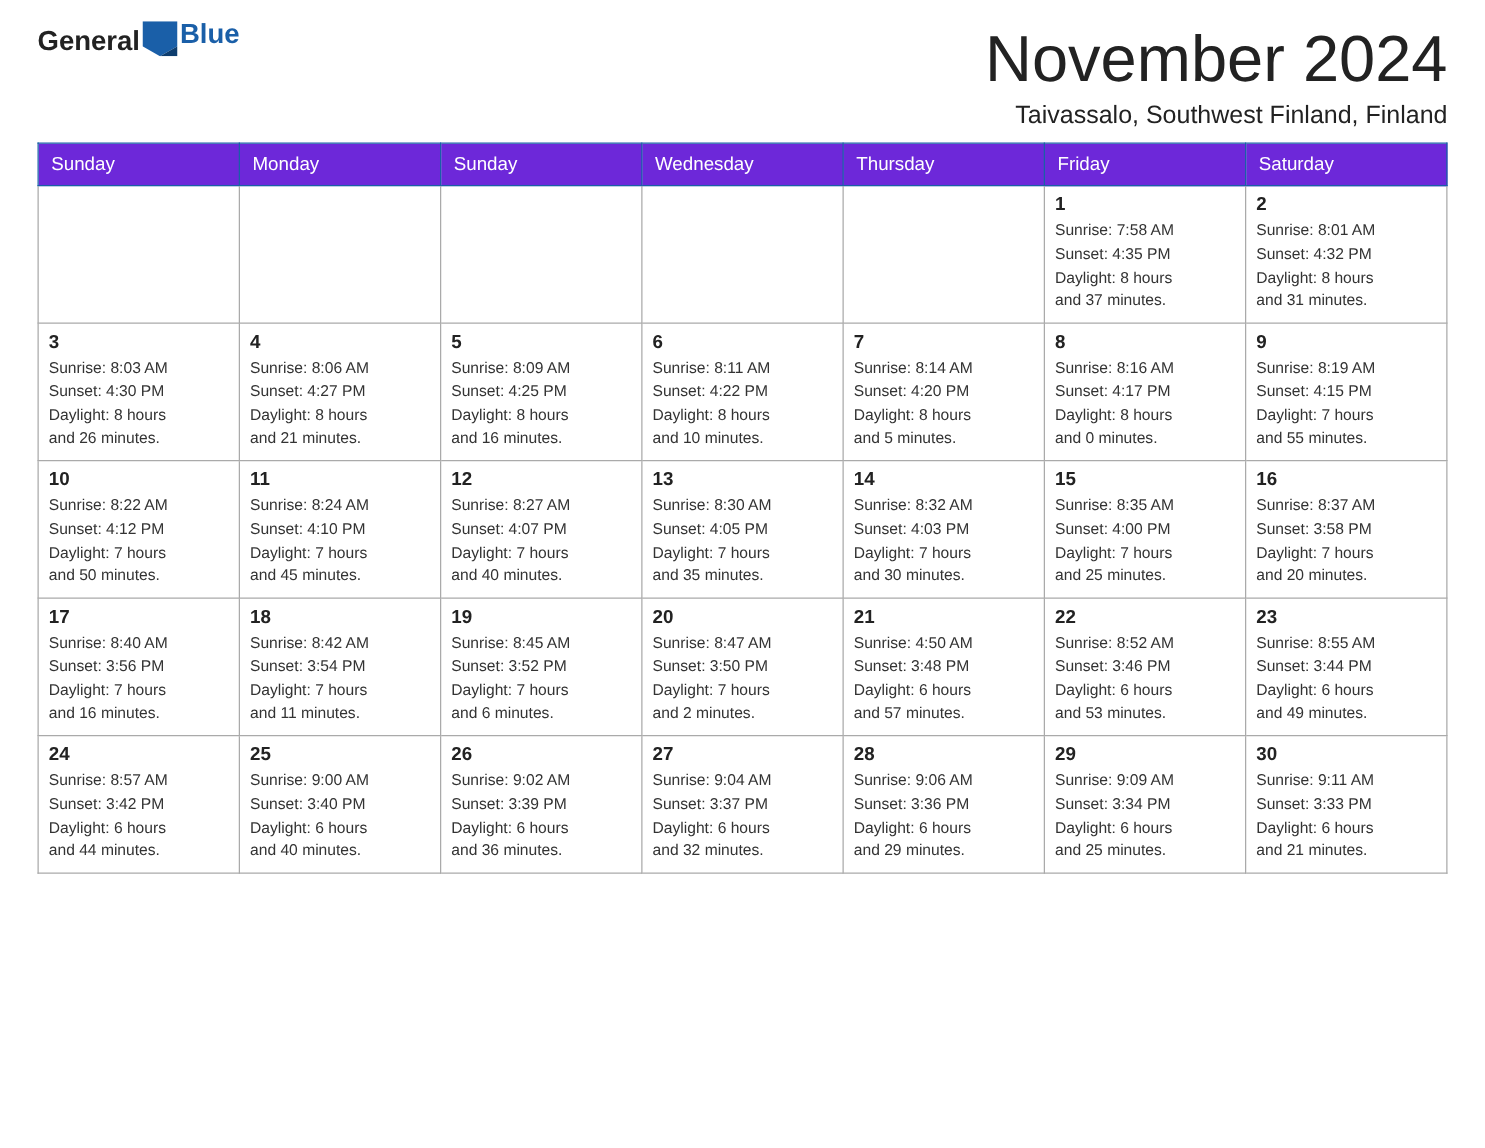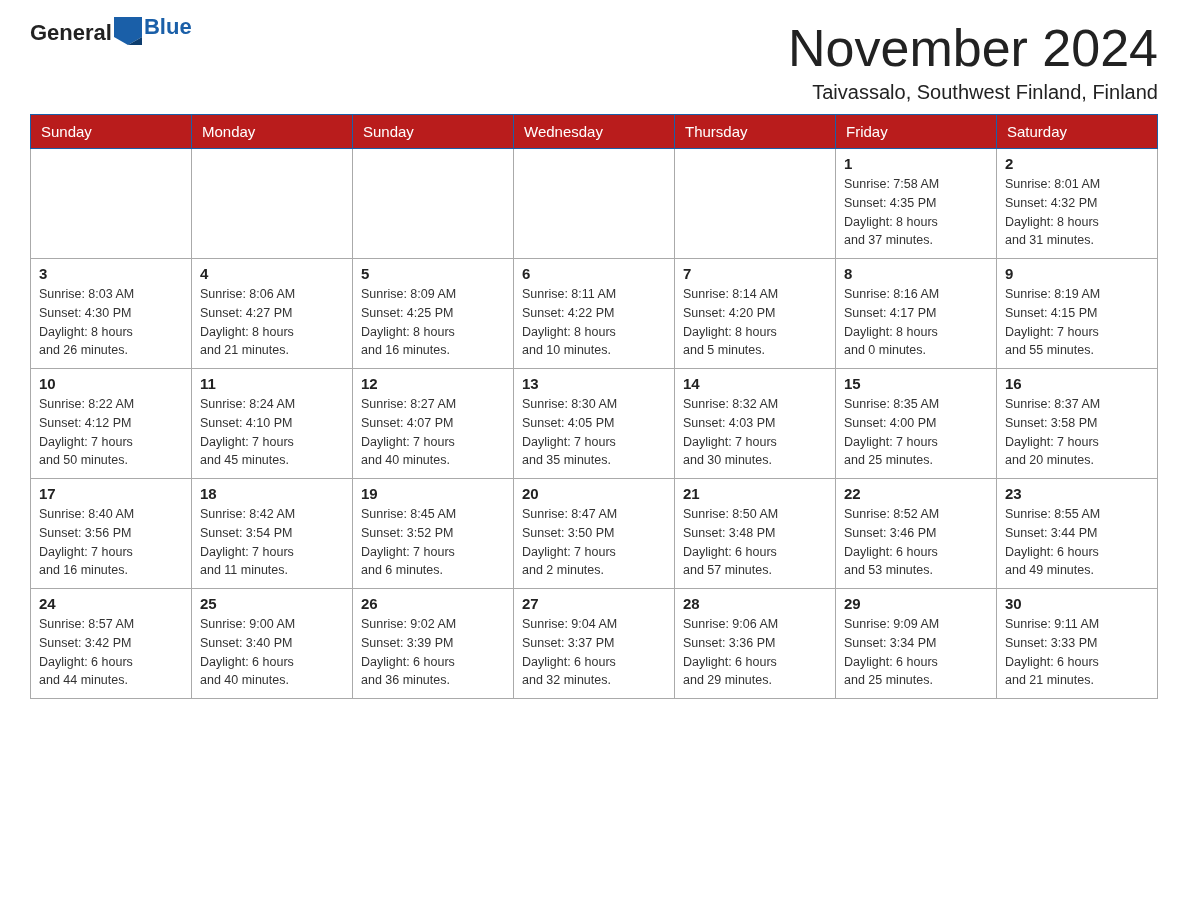--- a/index.html
+++ b/index.html
@@ -45,21 +45,21 @@
       font-size: 20px;
       color: #222;
       margin-top: 4px;
     }
     .calendar {
       width: 100%;
       border-collapse: collapse;
       margin-top: 8px;
     }
     .calendar th {
-      background-color: #b91c1c;
+      background-color: #6d28d9;
       color: #fff;
       font-size: 15px;
       font-weight: normal;
       padding: 8px 10px;
       text-align: left;
       border: 1px solid #1a5fa8;
     }
     .calendar td {
       vertical-align: top;
       border: 1px solid #aaa;
@@ -270,21 +270,21 @@
         </td>
         <td>
           <span class="day-number">20</span>
           <div class="day-info" style="white-space: pre-line;">Sunrise: 8:47 AM
 Sunset: 3:50 PM
 Daylight: 7 hours
 and 2 minutes.</div>
         </td>
         <td>
           <span class="day-number">21</span>
-          <div class="day-info" style="white-space: pre-line;">Sunrise: 8:50 AM
+          <div class="day-info" style="white-space: pre-line;">Sunrise: 4:50 AM
 Sunset: 3:48 PM
 Daylight: 6 hours
 and 57 minutes.</div>
         </td>
         <td>
           <span class="day-number">22</span>
           <div class="day-info" style="white-space: pre-line;">Sunrise: 8:52 AM
 Sunset: 3:46 PM
 Daylight: 6 hours
 and 53 minutes.</div>

